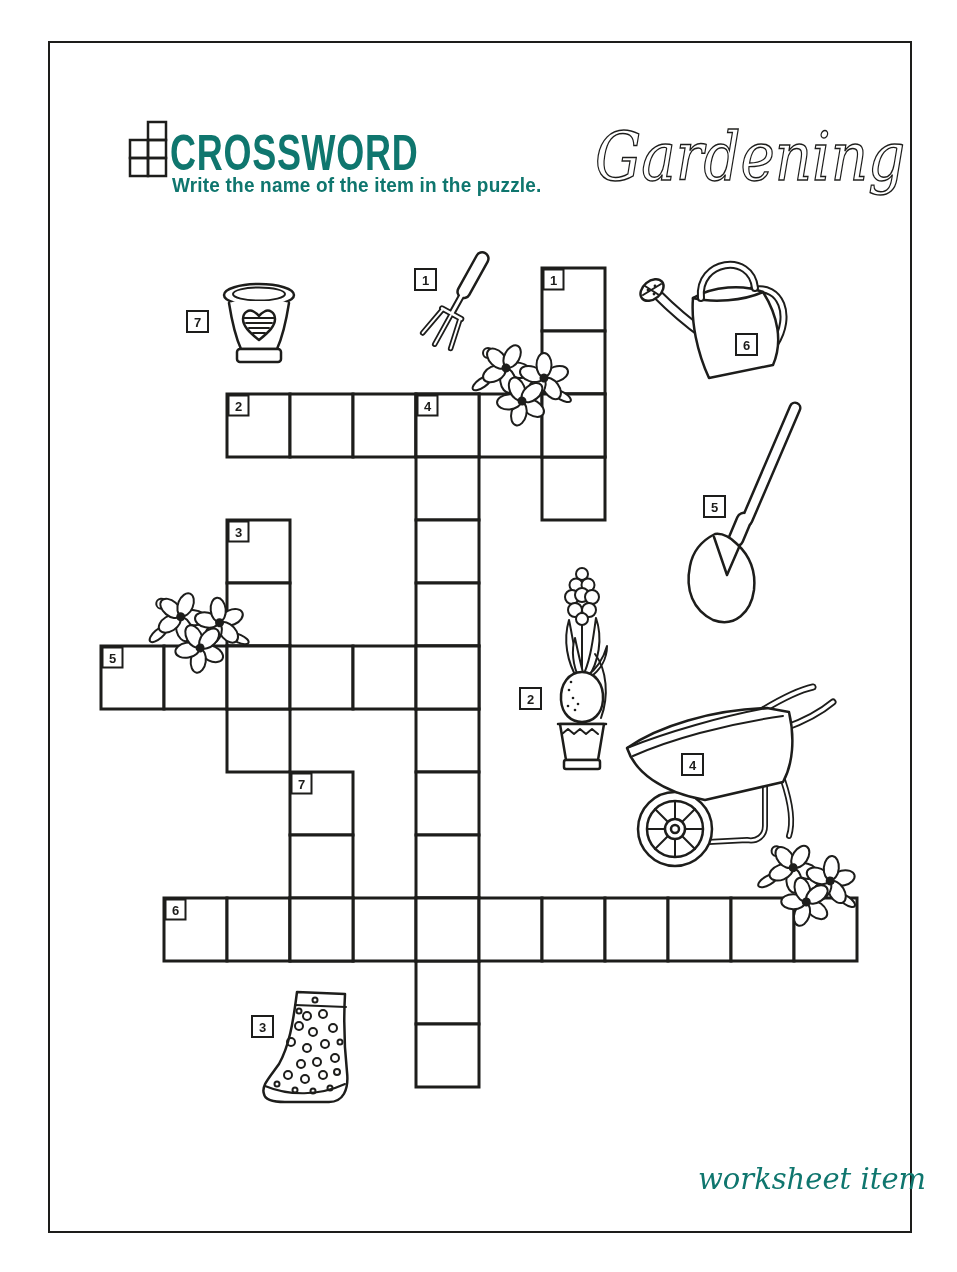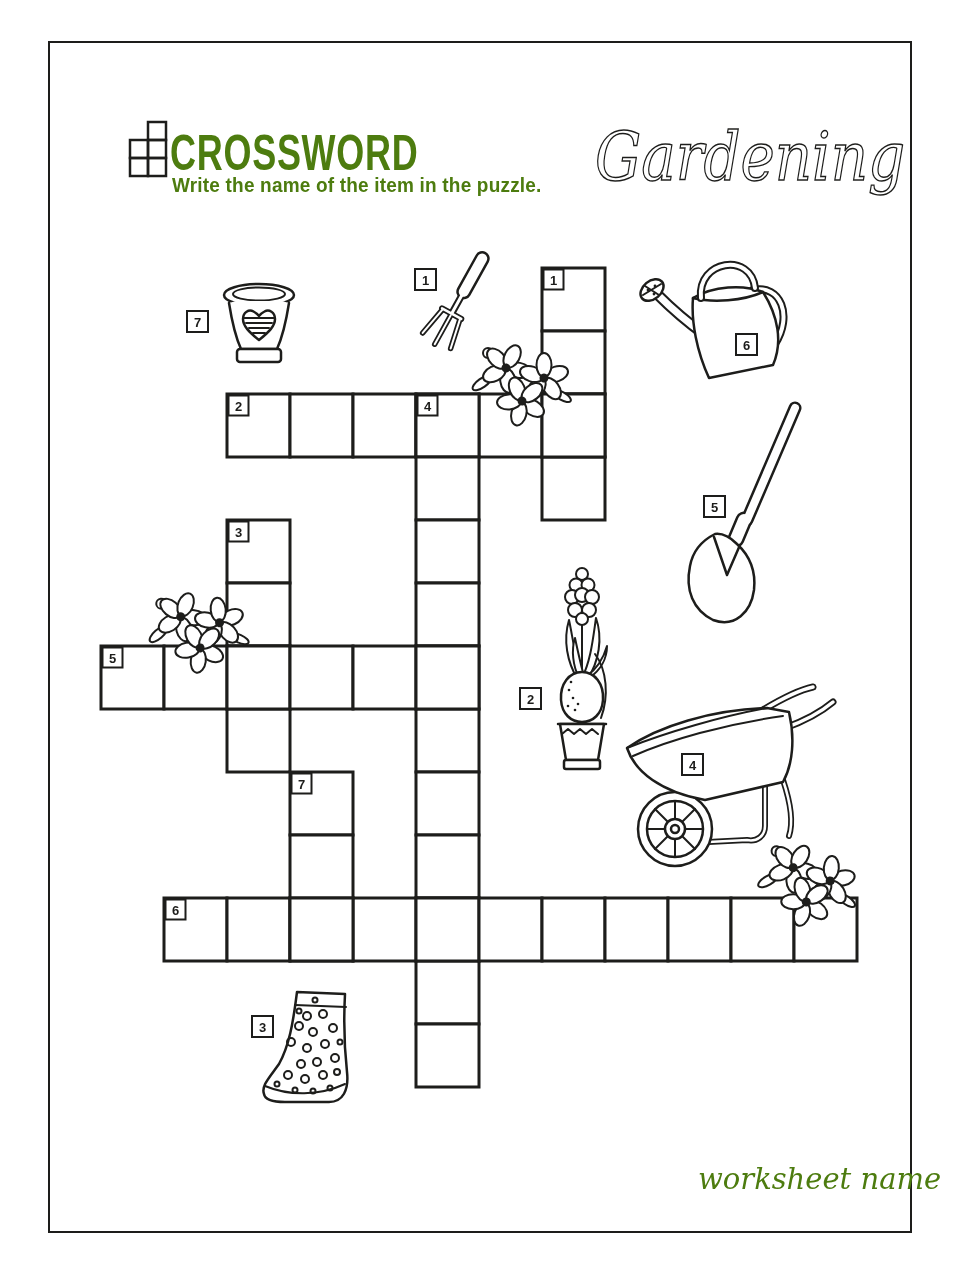--- a/index.html
+++ b/index.html
@@ -1,17 +1,17 @@
 <!DOCTYPE html>
 <html><head>
 <meta charset="utf-8">
 <style>
   html,body{margin:0;padding:0;background:#e8e8e8;}
   .page{position:relative;width:957px;height:1272px;background:#ffffff;overflow:hidden;
-        font-family:"Liberation Sans",sans-serif;color:#4d7c0f;margin:0 auto;}
+        font-family:"Liberation Sans",sans-serif;color:#0f766e;margin:0 auto;}
   .frame{position:absolute;left:48px;top:41px;width:864px;height:1192px;
          border:2.5px solid #1d1d1b;box-sizing:border-box;}
   .hdr-icon{position:absolute;left:125px;top:120px;}
   .title{position:absolute;left:170px;top:124px;font-size:50px;font-weight:bold;
          letter-spacing:1px;transform:scaleX(.72);transform-origin:left top;white-space:nowrap;}
   .subtitle{position:absolute;left:172px;top:174px;font-size:20px;font-weight:bold;
             letter-spacing:.2px;transform:scaleX(.95);transform-origin:left top;white-space:nowrap;}
   .theme-svg{position:absolute;left:585px;top:100px;}
   .theme-text{font-family:"DejaVu Serif",serif;font-style:italic;font-size:68px;
               fill:#ffffff;stroke:#1d1d1b;stroke-width:1.4px;}
@@ -283,14 +283,14 @@
         <text x="692.5" y="769.5" class="numtext">4</text>
         <rect x="704" y="496" width="21" height="21" class="labelbox"></rect>
         <text x="714.5" y="511.5" class="numtext">5</text>
         <rect x="736" y="334" width="21" height="21" class="labelbox"></rect>
         <text x="746.5" y="349.5" class="numtext">6</text>
         <rect x="187" y="311" width="21" height="21" class="labelbox"></rect>
         <text x="197.5" y="326.5" class="numtext">7</text>
       </g>
   </svg>
 
-  <div class="brand">worksheet name</div>
+  <div class="brand">worksheet item</div>
 </div>
 
 </body></html>

